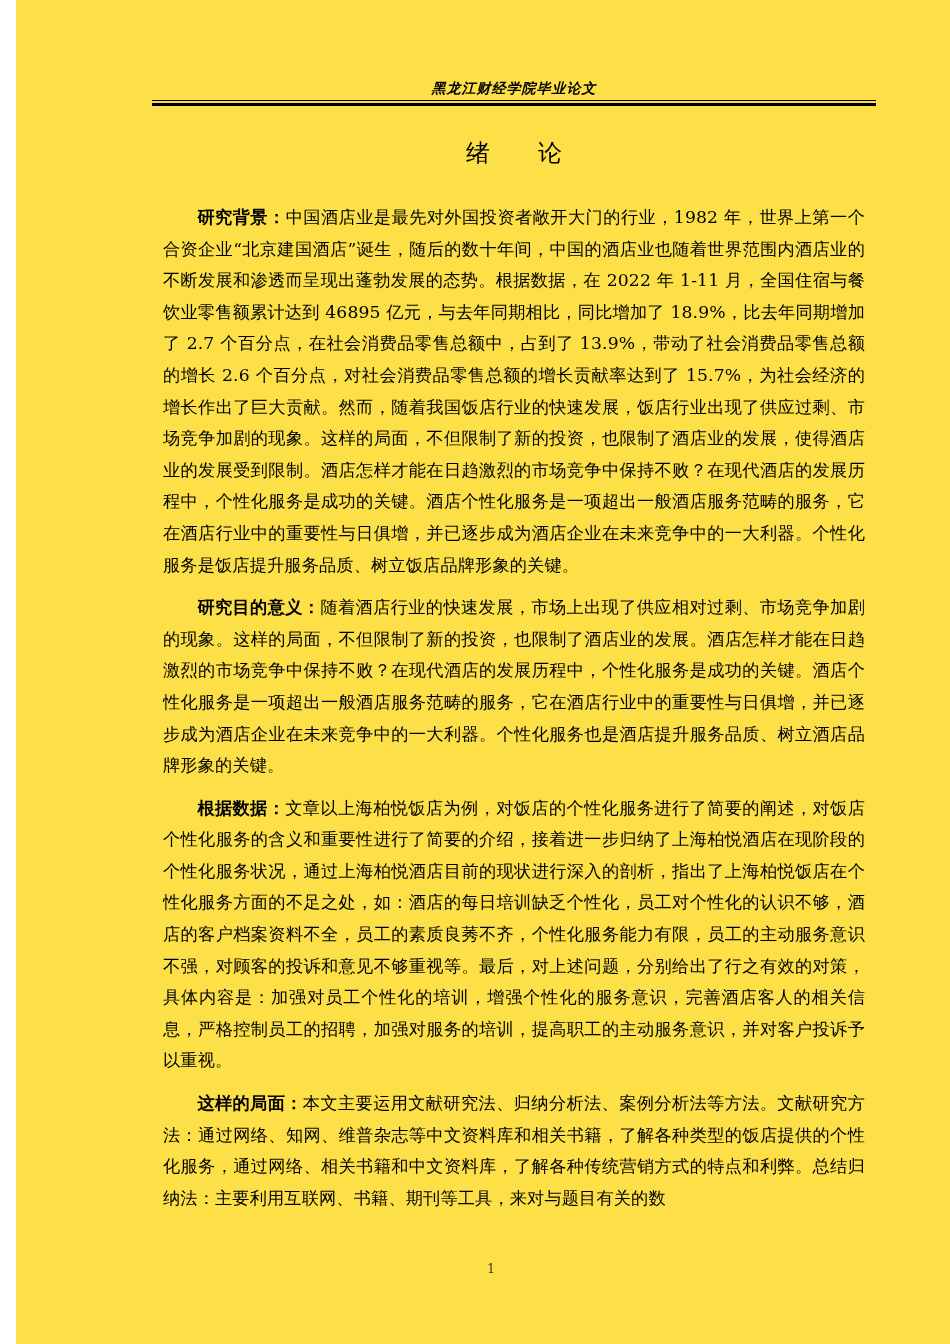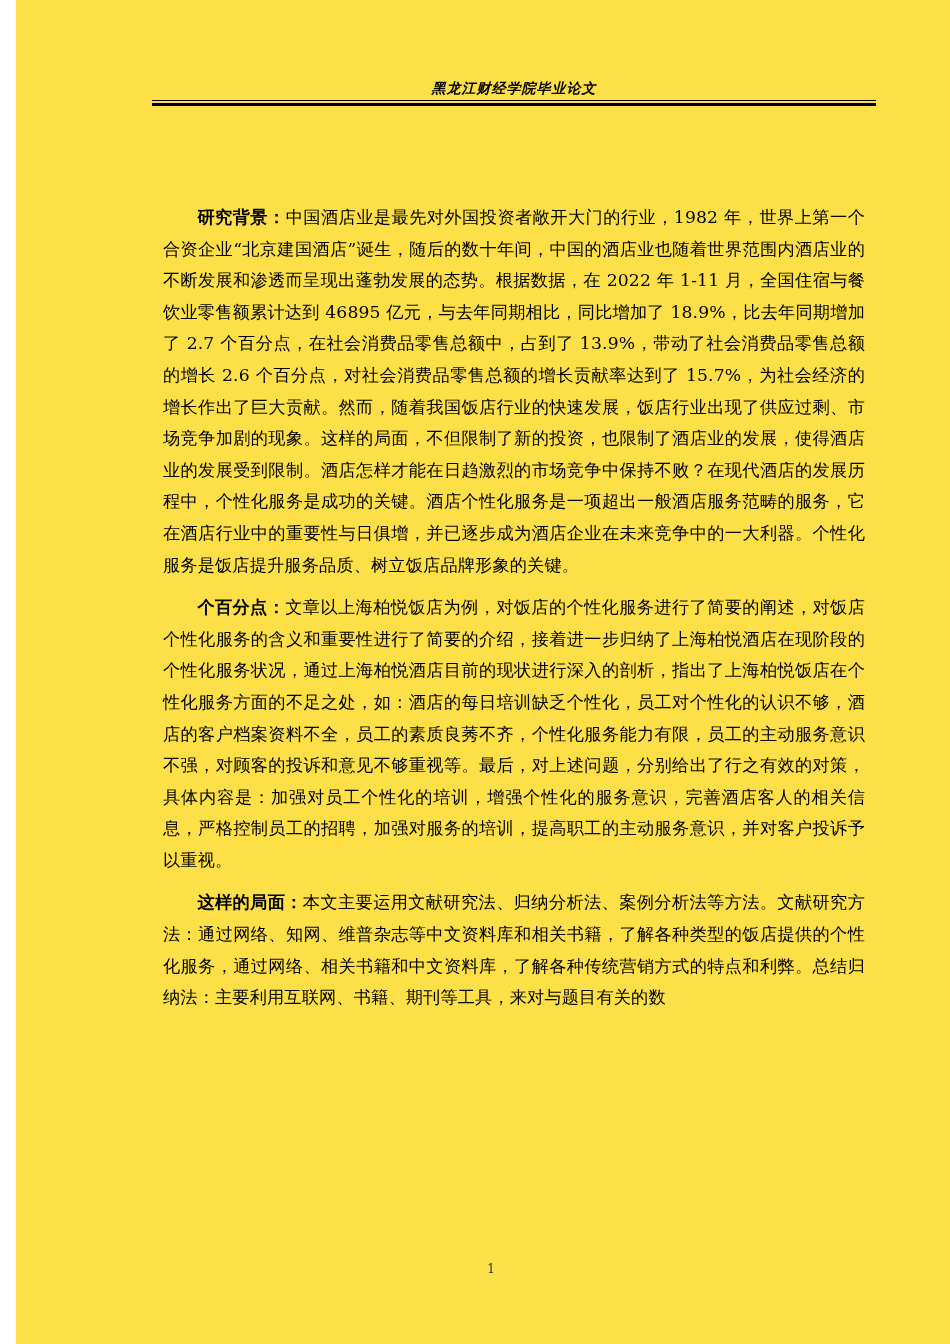--- a/index.html
+++ b/index.html
@@ -26,24 +26,28 @@
 <body>
 
 <div class="page">
 
   <div class="header">
     <div class="header-title">黑龙江财经学院毕业论文</div>
     <div class="rule-thin"></div>
     <div class="rule-thick"></div>
   </div>
 
+  <div class="title">
+    <span>绪</span><span class="gap"></span><span>论</span>
+  </div>
 
   <div class="body">
     <p class="para"><span class="lead">研究背景：</span><span>中国酒店业是最先对外国投资者敞开大门的行业，1982 年，世界上第一个合资企业“北京建国酒店”诞生，随后的数十年间，中国的酒店业也随着世界范围内酒店业的不断发展和渗透而呈现出蓬勃发展的态势。根据数据，在 2022 年 1-11 月，全国住宿与餐饮业零售额累计达到 46895 亿元，与去年同期相比，同比增加了 18.9%，比去年同期增加了 2.7 个百分点，在社会消费品零售总额中，占到了 13.9%，带动了社会消费品零售总额的增长 2.6 个百分点，对社会消费品零售总额的增长贡献率达到了 15.7%，为社会经济的增长作出了巨大贡献。然而，随着我国饭店行业的快速发展，饭店行业出现了供应过剩、市场竞争加剧的现象。这样的局面，不但限制了新的投资，也限制了酒店业的发展，使得酒店业的发展受到限制。酒店怎样才能在日趋激烈的市场竞争中保持不败？在现代酒店的发展历程中，个性化服务是成功的关键。酒店个性化服务是一项超出一般酒店服务范畴的服务，它在酒店行业中的重要性与日俱增，并已逐步成为酒店企业在未来竞争中的一大利器。个性化服务是饭店提升服务品质、树立饭店品牌形象的关键。</span></p>
-    <p class="para"><span class="lead">个百分点：</span><span>文章以上海柏悦饭店为例，对饭店的个性化服务进行了简要的阐述，对饭店个性化服务的含义和重要性进行了简要的介绍，接着进一步归纳了上海柏悦酒店在现阶段的个性化服务状况，通过上海柏悦酒店目前的现状进行深入的剖析，指出了上海柏悦饭店在个性化服务方面的不足之处，如：酒店的每日培训缺乏个性化，员工对个性化的认识不够，酒店的客户档案资料不全，员工的素质良莠不齐，个性化服务能力有限，员工的主动服务意识不强，对顾客的投诉和意见不够重视等。最后，对上述问题，分别给出了行之有效的对策，具体内容是：加强对员工个性化的培训，增强个性化的服务意识，完善酒店客人的相关信息，严格控制员工的招聘，加强对服务的培训，提高职工的主动服务意识，并对客户投诉予以重视。</span></p>
+    <p class="para"><span class="lead">研究目的意义：</span><span>随着酒店行业的快速发展，市场上出现了供应相对过剩、市场竞争加剧的现象。这样的局面，不但限制了新的投资，也限制了酒店业的发展。酒店怎样才能在日趋激烈的市场竞争中保持不败？在现代酒店的发展历程中，个性化服务是成功的关键。酒店个性化服务是一项超出一般酒店服务范畴的服务，它在酒店行业中的重要性与日俱增，并已逐步成为酒店企业在未来竞争中的一大利器。个性化服务也是酒店提升服务品质、树立酒店品牌形象的关键。</span></p>
+    <p class="para"><span class="lead">根据数据：</span><span>文章以上海柏悦饭店为例，对饭店的个性化服务进行了简要的阐述，对饭店个性化服务的含义和重要性进行了简要的介绍，接着进一步归纳了上海柏悦酒店在现阶段的个性化服务状况，通过上海柏悦酒店目前的现状进行深入的剖析，指出了上海柏悦饭店在个性化服务方面的不足之处，如：酒店的每日培训缺乏个性化，员工对个性化的认识不够，酒店的客户档案资料不全，员工的素质良莠不齐，个性化服务能力有限，员工的主动服务意识不强，对顾客的投诉和意见不够重视等。最后，对上述问题，分别给出了行之有效的对策，具体内容是：加强对员工个性化的培训，增强个性化的服务意识，完善酒店客人的相关信息，严格控制员工的招聘，加强对服务的培训，提高职工的主动服务意识，并对客户投诉予以重视。</span></p>
     <p class="para"><span class="lead">这样的局面：</span><span>本文主要运用文献研究法、归纳分析法、案例分析法等方法。文献研究方法：通过网络、知网、维普杂志等中文资料库和相关书籍，了解各种类型的饭店提供的个性化服务，通过网络、相关书籍和中文资料库，了解各种传统营销方式的特点和利弊。总结归纳法：主要利用互联网、书籍、期刊等工具，来对与题目有关的数</span></p>
   </div>
 
   <div class="footer">
     <span>1</span>
   </div>
 
 </div>
 
 </body></html>

